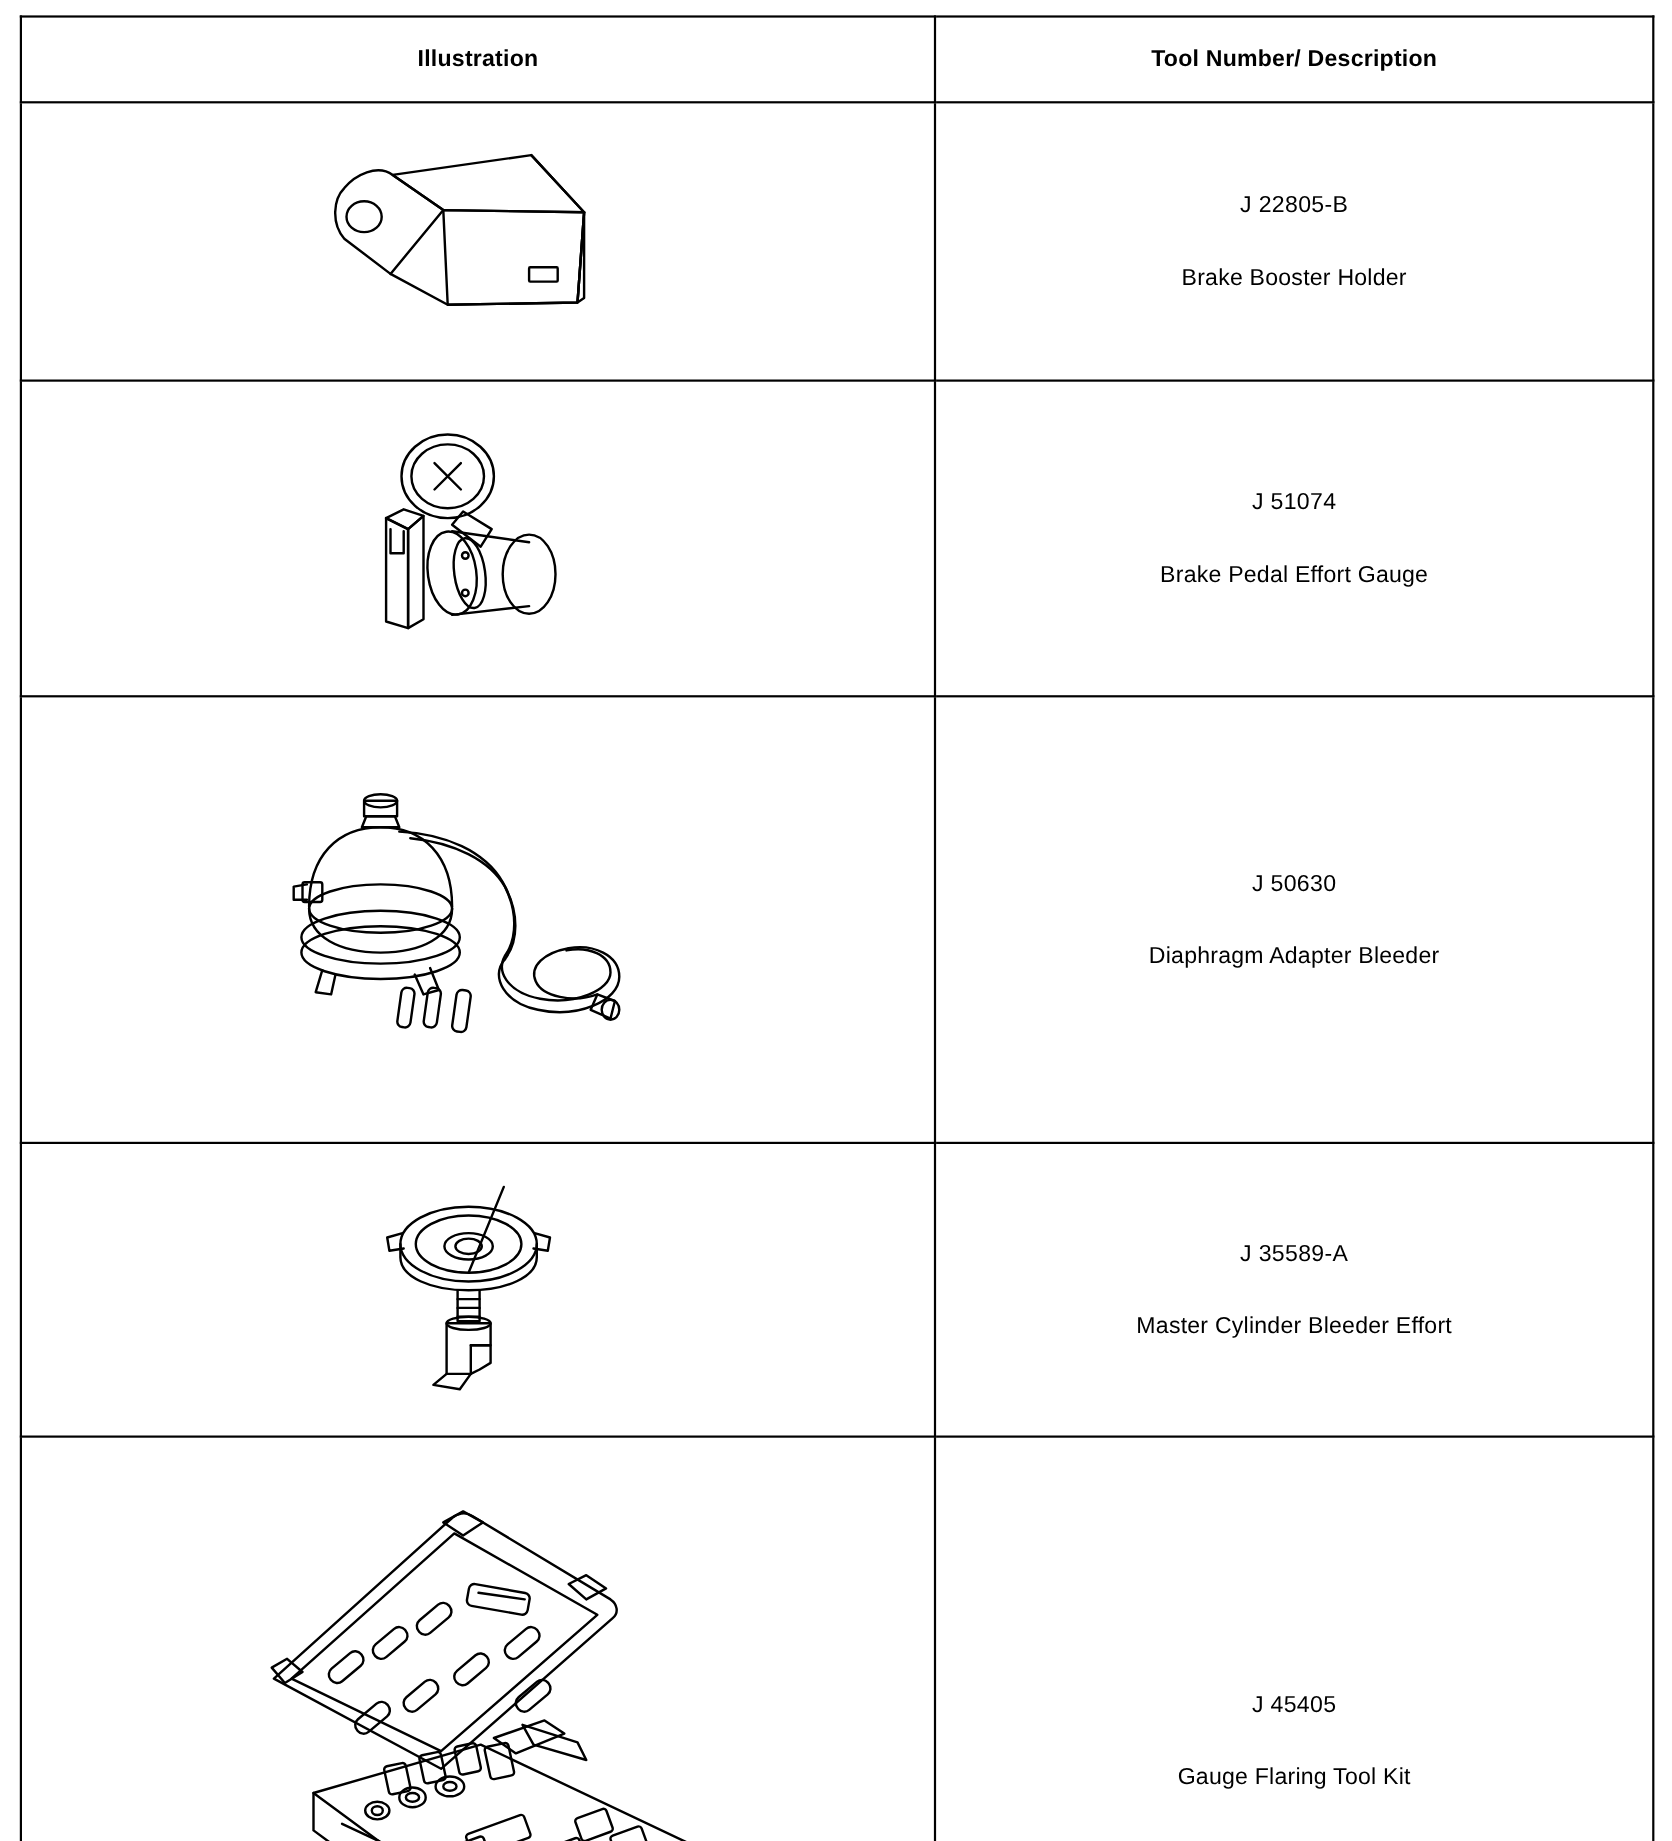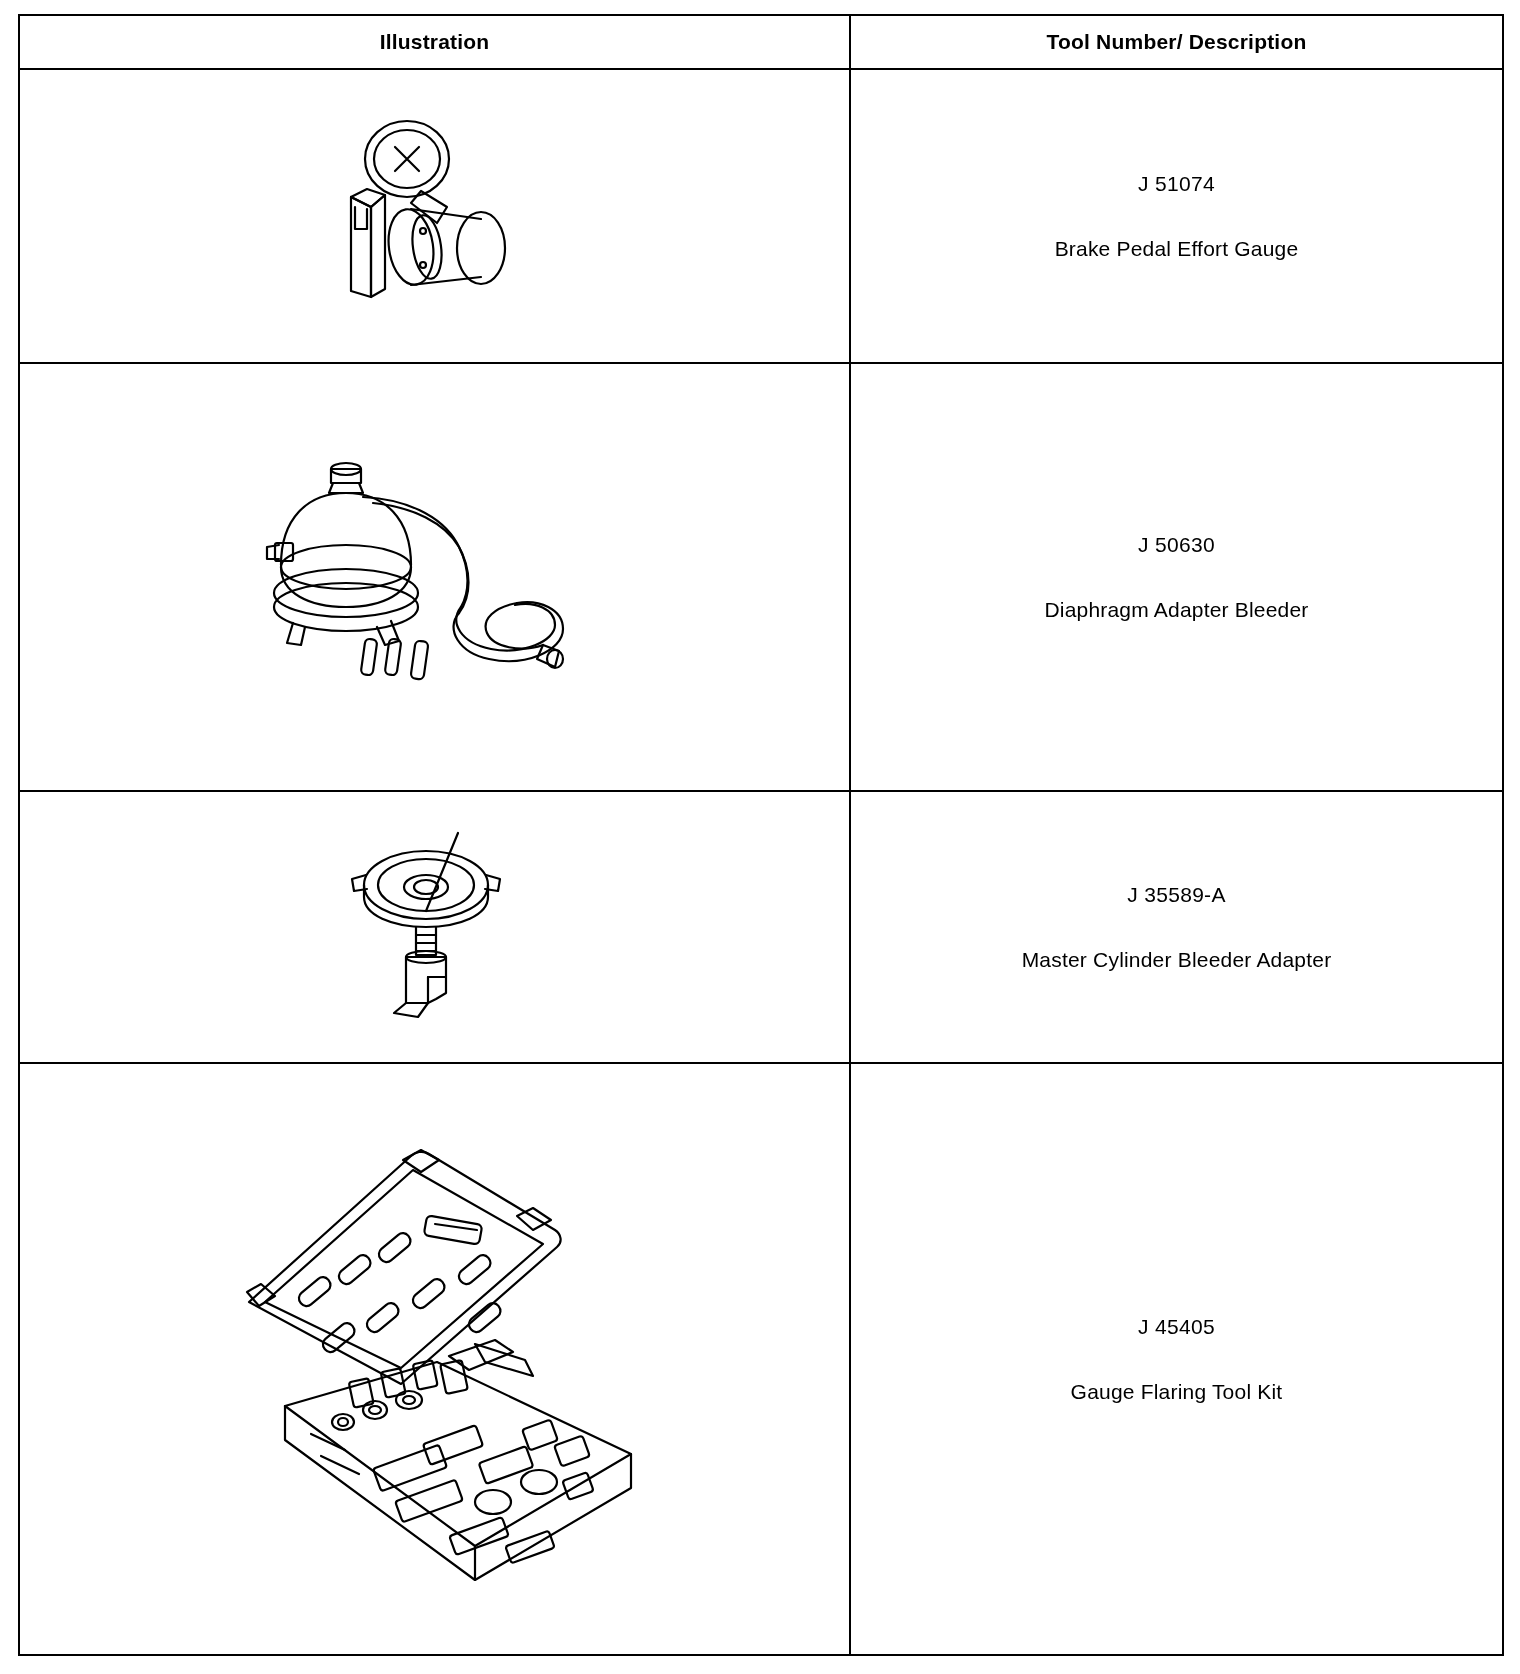--- a/index.html
+++ b/index.html
@@ -24,21 +24,21 @@
   table.tool-table {
     width: 1484px;
     height: 1642px;
     border-collapse: collapse;
     table-layout: fixed;
     border: 2px solid #000;
   }
   table.tool-table td,
   table.tool-table th {
     border: 2px solid #000;
-    padding: 4px;
+    padding: 16px;
     vertical-align: middle;
     text-align: center;
   }
   col.col-illustration { width: 831px; }
   col.col-desc { width: 653px; }
 
   thead th {
     height: 44px;
     font-size: 21px;
     font-weight: bold;
@@ -85,20 +85,46 @@
       <col class="col-desc">
     </colgroup>
     <thead>
       <tr>
         <th>Illustration</th>
         <th>Tool Number/ Description</th>
       </tr>
     </thead>
     <tbody>
 
+      <tr class="row-1">
+        <td class="illus-cell">
+          <div class="illus-wrap">
+            <svg width="280" height="190" viewBox="0 0 280 190" fill="none" stroke="#000" stroke-width="2.2" stroke-linejoin="round" stroke-linecap="round">
+
+              <path d="M18 46 C8 56 6 78 18 92 L60 124 L108 66 L62 34 C48 24 28 34 18 46 Z"></path>
+              <ellipse cx="36" cy="72" rx="16" ry="14"></ellipse>
+
+              <path d="M62 34 L188 16 L236 68 L108 66 Z"></path>
+
+              <path d="M108 66 L236 68 L230 150 L112 152 Z" transform="translate(0,0)"></path>
+
+              <path d="M236 68 L236 146 L230 150 L236 68 Z"></path>
+
+              <path d="M60 124 L112 152 L230 150 L236 68"></path>
+              <path d="M188 16 L236 68"></path>
+
+              <rect x="186" y="118" width="26" height="13" rx="1"></rect>
+            </svg>
+          </div>
+        </td>
+        <td class="desc-cell">
+          <p class="desc-number">J 22805-B</p>
+          <p class="desc-name">Brake Booster Holder</p>
+        </td>
+      </tr>
 
       <tr class="row-2">
         <td class="illus-cell">
           <div class="illus-wrap">
             <svg width="240" height="210" viewBox="0 0 240 210" fill="none" stroke="#000" stroke-width="2.2" stroke-linejoin="round" stroke-linecap="round">
 
               <ellipse cx="92" cy="48" rx="42" ry="38"></ellipse>
               <ellipse cx="92" cy="48" rx="33" ry="29"></ellipse>
               <path d="M80 36 L104 60 M104 36 L80 60"></path>
 
@@ -189,21 +215,21 @@
 
               <path d="M66 130 L106 130 L106 150 L88 150 L88 176 L66 176 Z"></path>
               <path d="M66 176 L54 186 L78 190 L88 176"></path>
               <path d="M88 150 L106 150 L106 166 L96 172 L88 176"></path>
               <ellipse cx="86" cy="130" rx="20" ry="6"></ellipse>
             </svg>
           </div>
         </td>
         <td class="desc-cell">
           <p class="desc-number">J 35589-A</p>
-          <p class="desc-name">Master Cylinder Bleeder Adapter</p>
+          <p class="desc-name">Master Cylinder Bleeder Effort</p>
         </td>
       </tr>
 
       <tr class="row-5">
         <td class="illus-cell">
           <div class="illus-wrap">
             <svg width="420" height="450" viewBox="0 0 420 450" fill="none" stroke="#000" stroke-width="2.2" stroke-linejoin="round" stroke-linecap="round">
 
               <path d="M24 168 L186 22 C190 18 198 16 204 20 L330 96 C336 100 338 108 332 113 L176 250 Z"></path>
               <path d="M40 168 L188 36 L318 110 L176 234 Z"></path>

